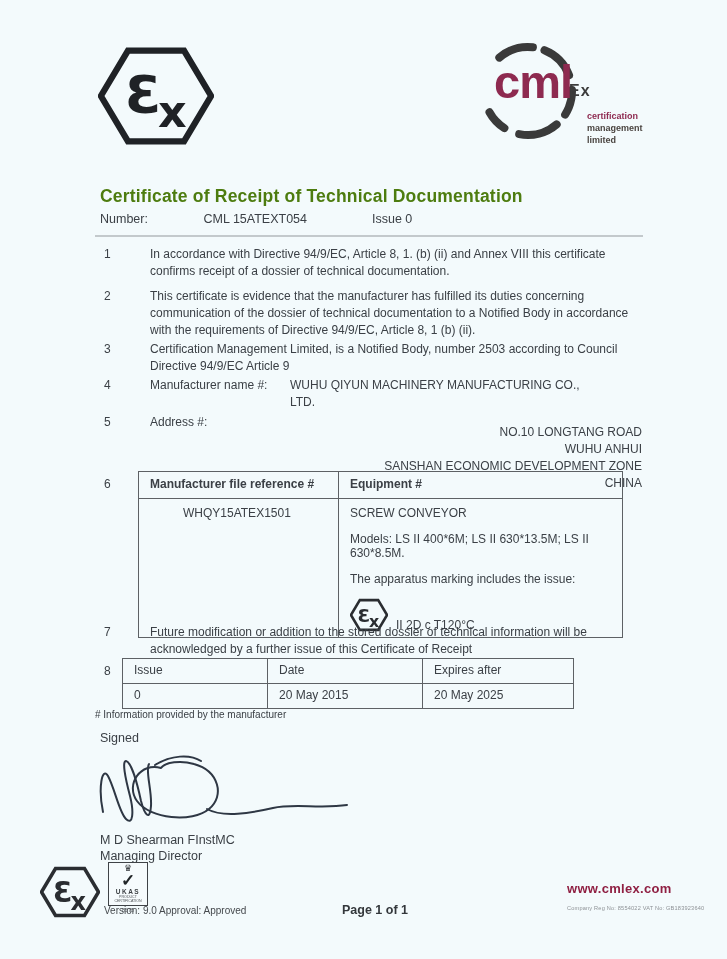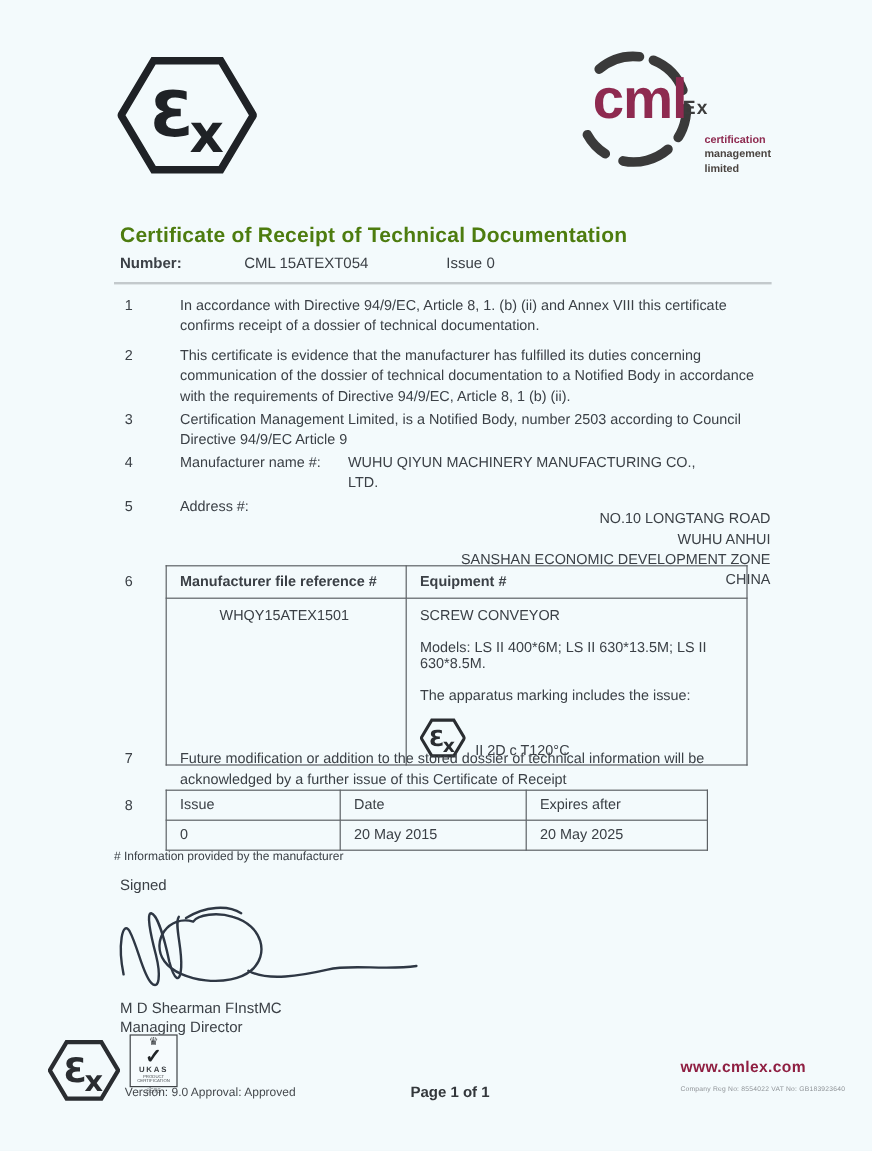--- a/index.html
+++ b/index.html
@@ -25,21 +25,21 @@
   .clause{left:104px;display:flex;font-size:12px;line-height:17px;}
   .clause .no{width:46px;flex:0 0 46px;}
   .clause .txt{width:492px;}
   .lbl-row{display:flex;}
   .lbl{width:140px;flex:0 0 140px;}
   .val{flex:1;}
   table{border-collapse:collapse;font-size:12px;color:#3b4046;}
   .t6{left:138px;top:471px;width:485px;table-layout:fixed;}
   .t6 th,.t6 td{border:1.4px solid #5d6165;text-align:left;vertical-align:top;padding:5px 11px;}
   .t6 th{font-weight:bold;height:16px;}
-  .t8{left:138px;top:658px;width:452px;table-layout:fixed;}
+  .t8{left:122px;top:658px;width:452px;table-layout:fixed;}
   .t8 th,.t8 td{border:1.4px solid #5d6165;text-align:left;vertical-align:top;padding:4px 11px;height:16px;font-weight:normal;}
   .t8 th{font-weight:normal;}
   .eq p{margin:0 0 12px 0;}
   .markrow{display:flex;align-items:flex-end;gap:8px;margin-top:2px;}
   .footnote{left:95px;top:709px;font-size:10px;}
   .signed{left:100px;top:731px;font-size:12.5px;}
   .signame{left:100px;top:832px;font-size:12.5px;line-height:16px;}
   .contact{left:567px;top:779px;width:155px;font-size:8.6px;line-height:14.4px;color:#4c5156;}
   .contact .tel{margin-top:10px;}
   .contact b.red{color:#93254c;margin-right:5px;font-size:9.5px;}
@@ -76,21 +76,21 @@
   <div class="abs cml-word">cml</div>
   <div class="abs cml-ex">Ex</div>
   <div class="abs cml-sub">
     <div class="c1">certification</div>
     <div>management</div>
     <div>limited</div>
   </div>
 
   <div class="abs title">Certificate of Receipt of Technical Documentation</div>
   <div class="abs numrow">
-    <span style="width:100px;font-weight:bold;">Number:</span>
+    <span style="width:100px;">Number:</span>
     <span style="width:165px;">CML 15ATEXT054</span>
     <span>Issue 0</span>
   </div>
   <div class="abs rule"></div>
 
   <div class="abs clause" style="top:246px;">
     <div class="no">1</div>
     <div class="txt">In accordance with Directive 94/9/EC, Article 8, 1. (b) (ii) and Annex VIII this certificate confirms receipt of a dossier of technical documentation.</div>
   </div>
 

